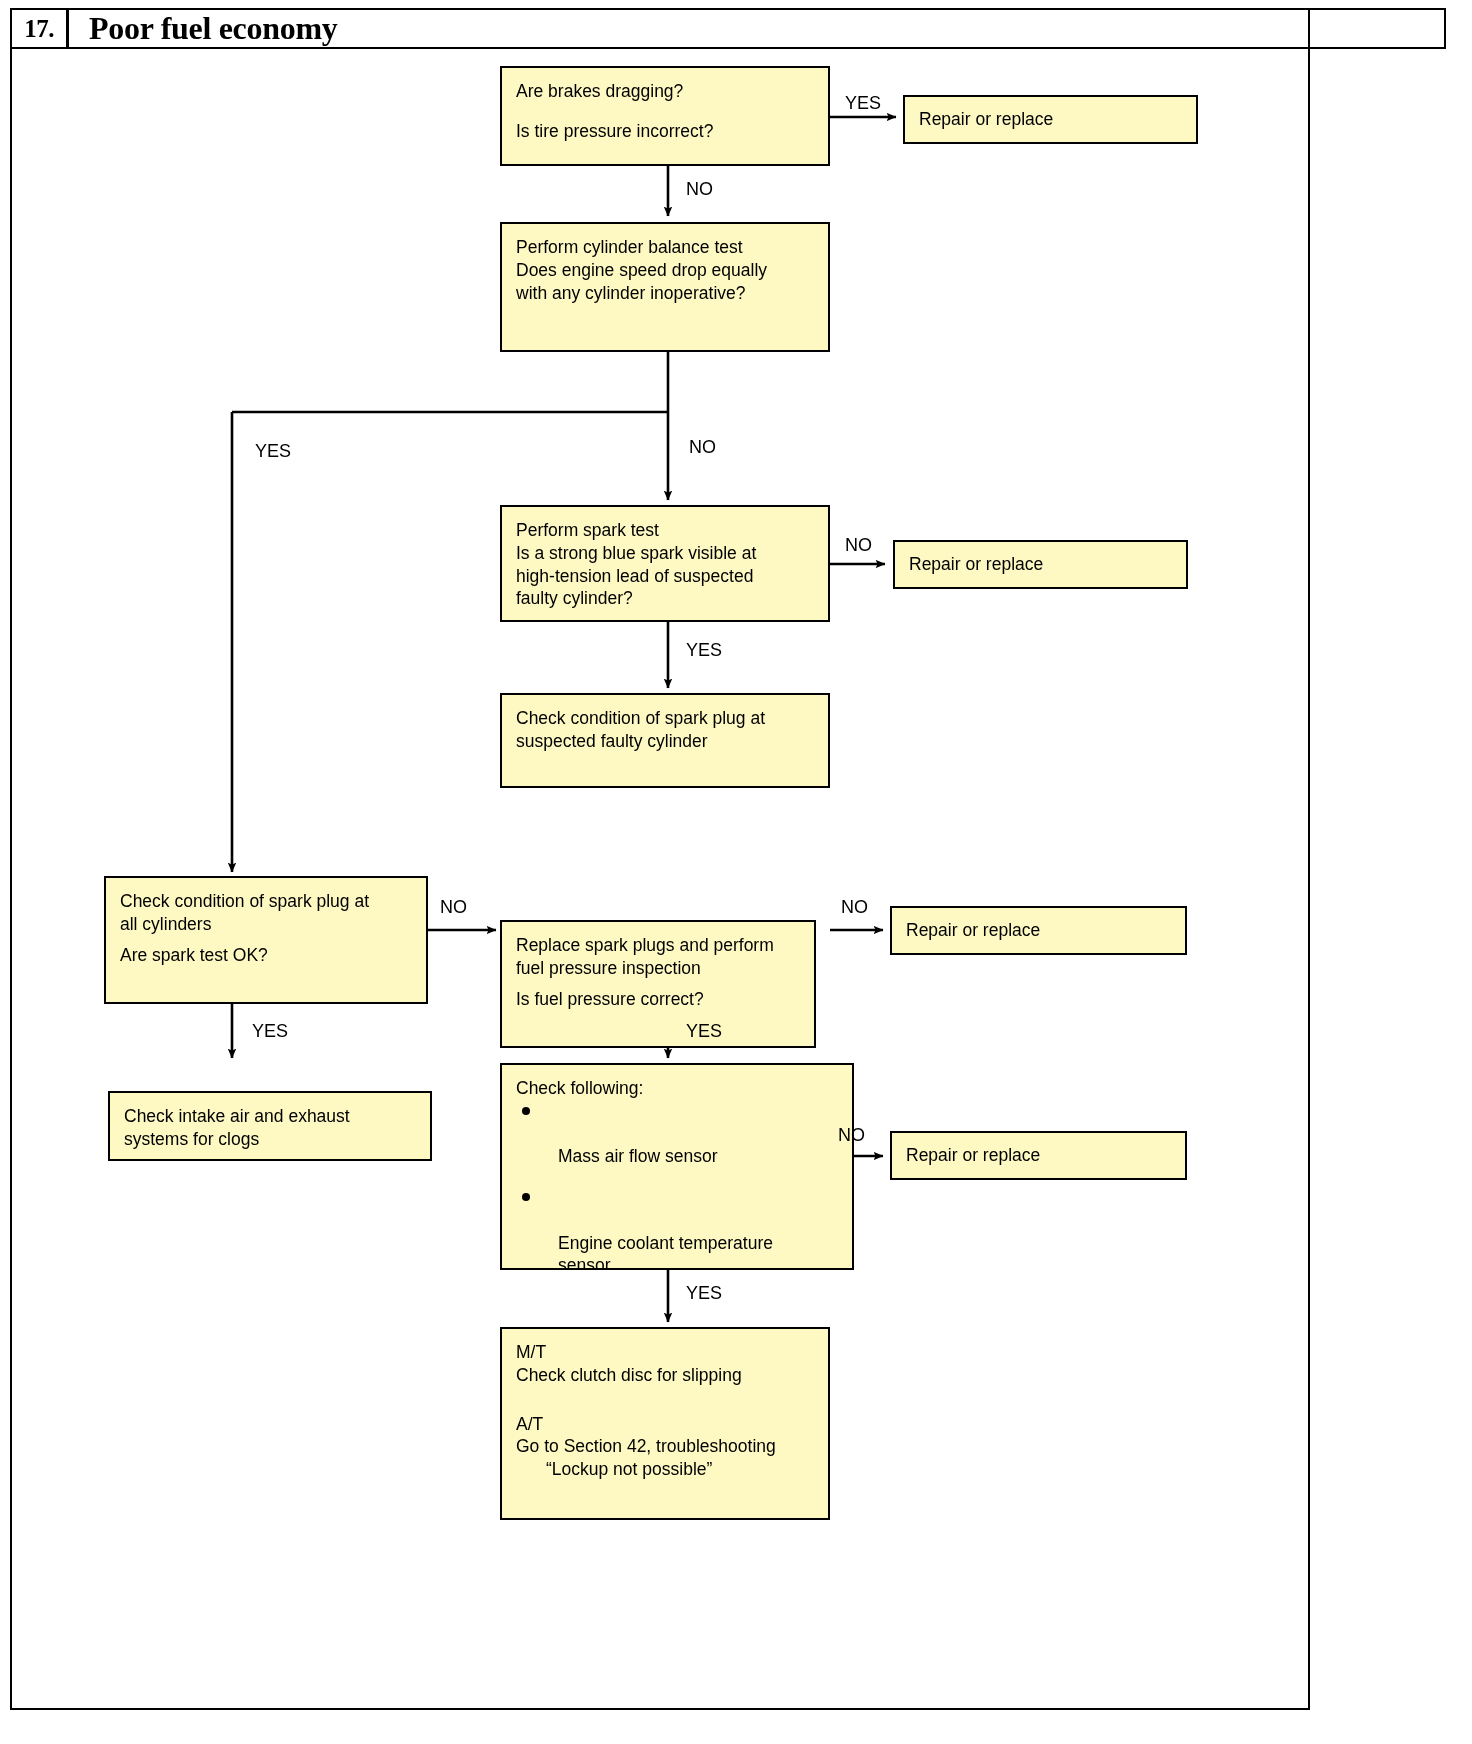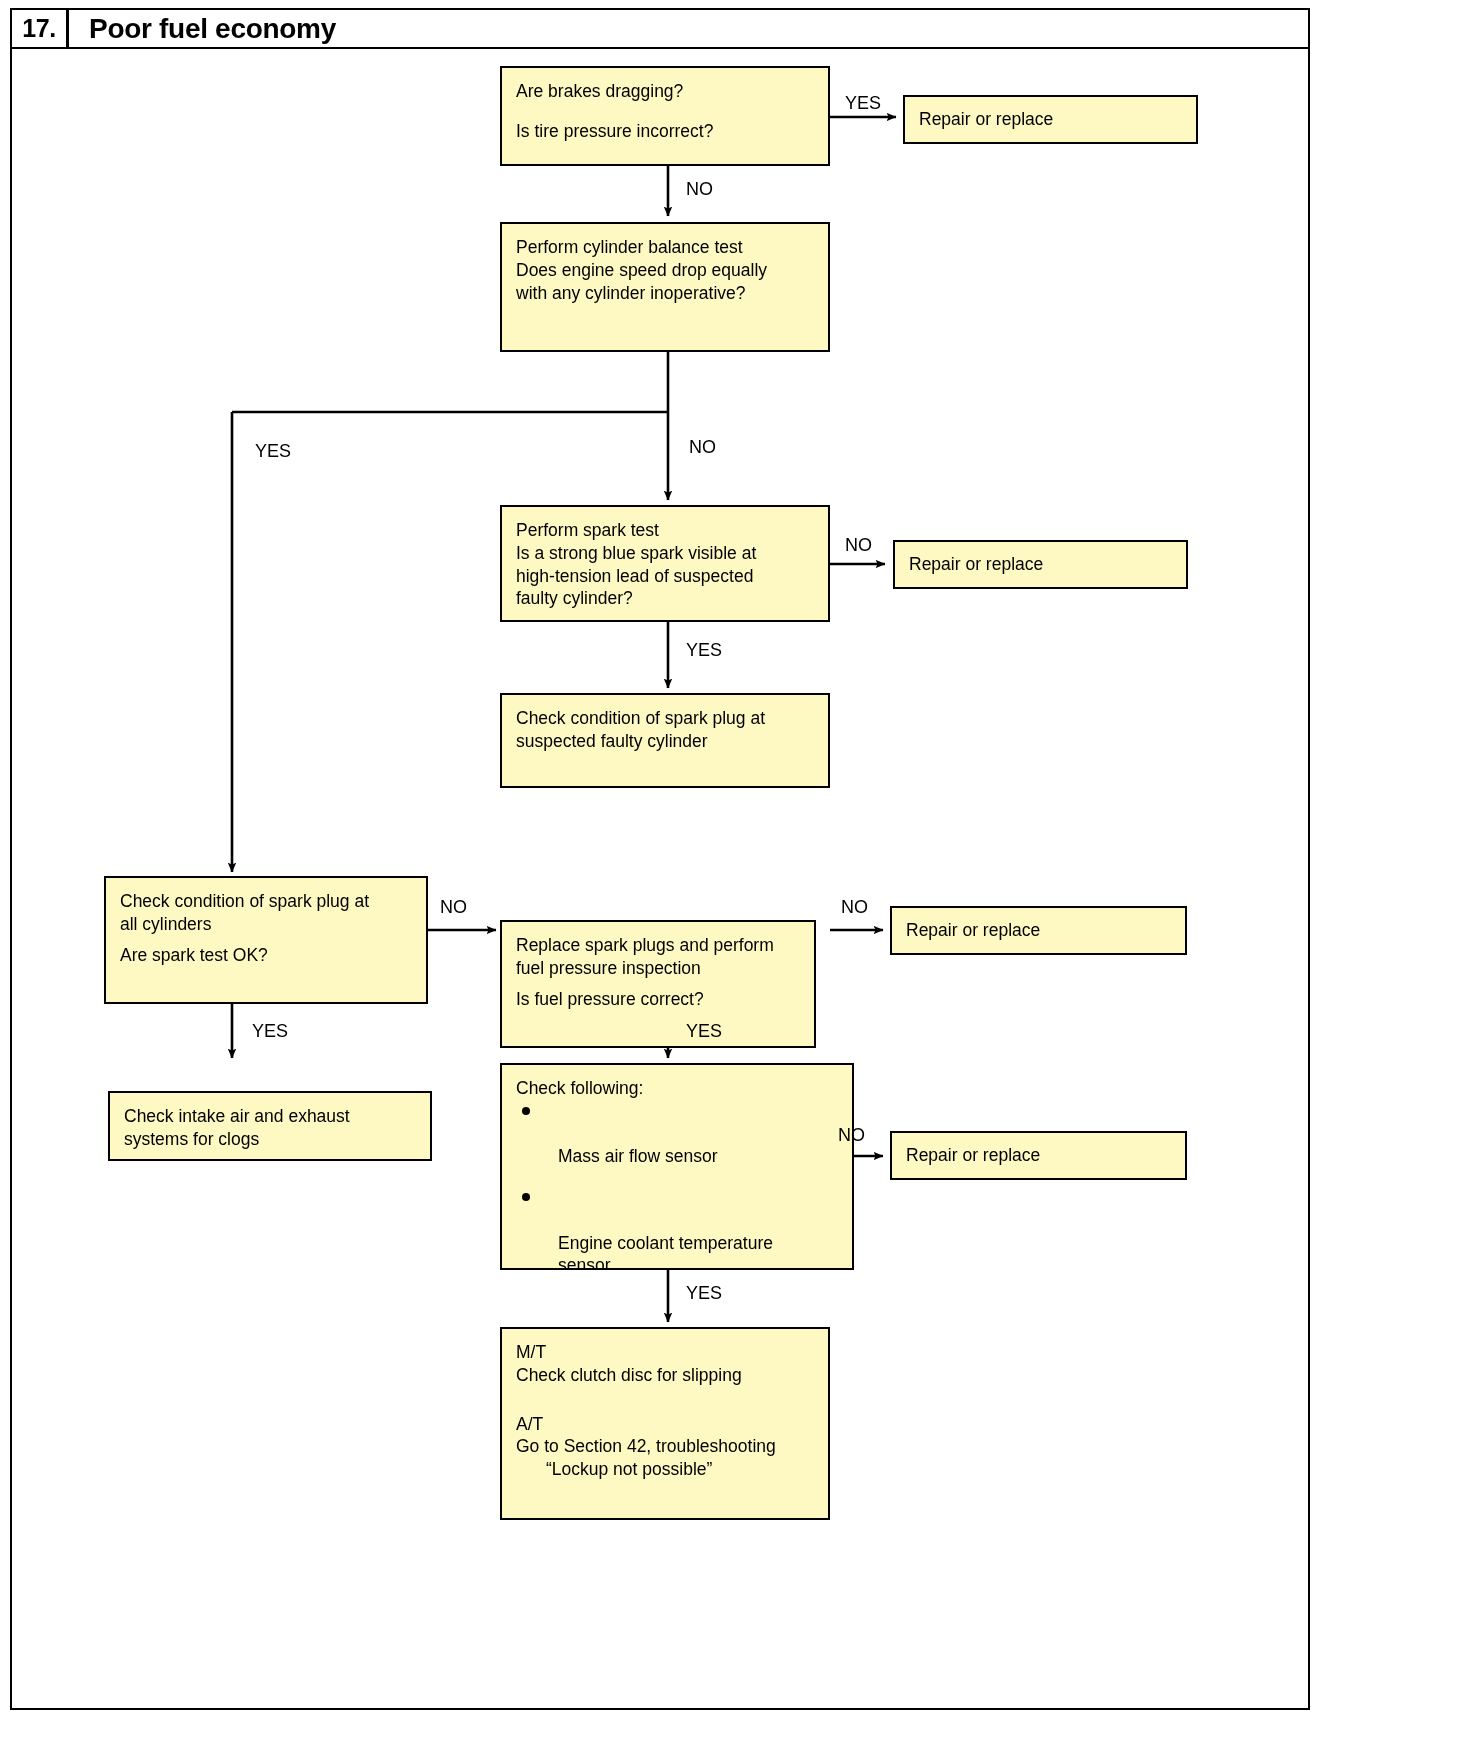--- a/index.html
+++ b/index.html
@@ -25,42 +25,43 @@
     width: 1300px;
     height: 1702px;
     border: 2px solid #000;
     box-sizing: border-box;
   }
   
   .header-band {
     position: absolute;
     left: 10px;
     top: 8px;
-    width: 1300px;
+    width: 1436px;
     height: 41px;
     box-sizing: border-box;
     border: 2px solid #000;
     display: flex;
     align-items: stretch;
+    font-family: Liberation Serif, serif;
   }
   .header-num {
     width: 54px;
     border-right: 3px solid #000;
     display: flex;
     align-items: center;
     justify-content: center;
     font-size: 25px;
     font-weight: bold;
     letter-spacing: -0.5px;
   }
   .header-title {
     display: flex;
     align-items: center;
     padding-left: 20px;
-    font-size: 28px;
+    font-size: 32px;
     font-weight: bold;
     letter-spacing: -0.3px;
   }
 
   
   .fbox {
     position: absolute;
     box-sizing: border-box;
     border: 2px solid #000;
     background: #fef9c3;

